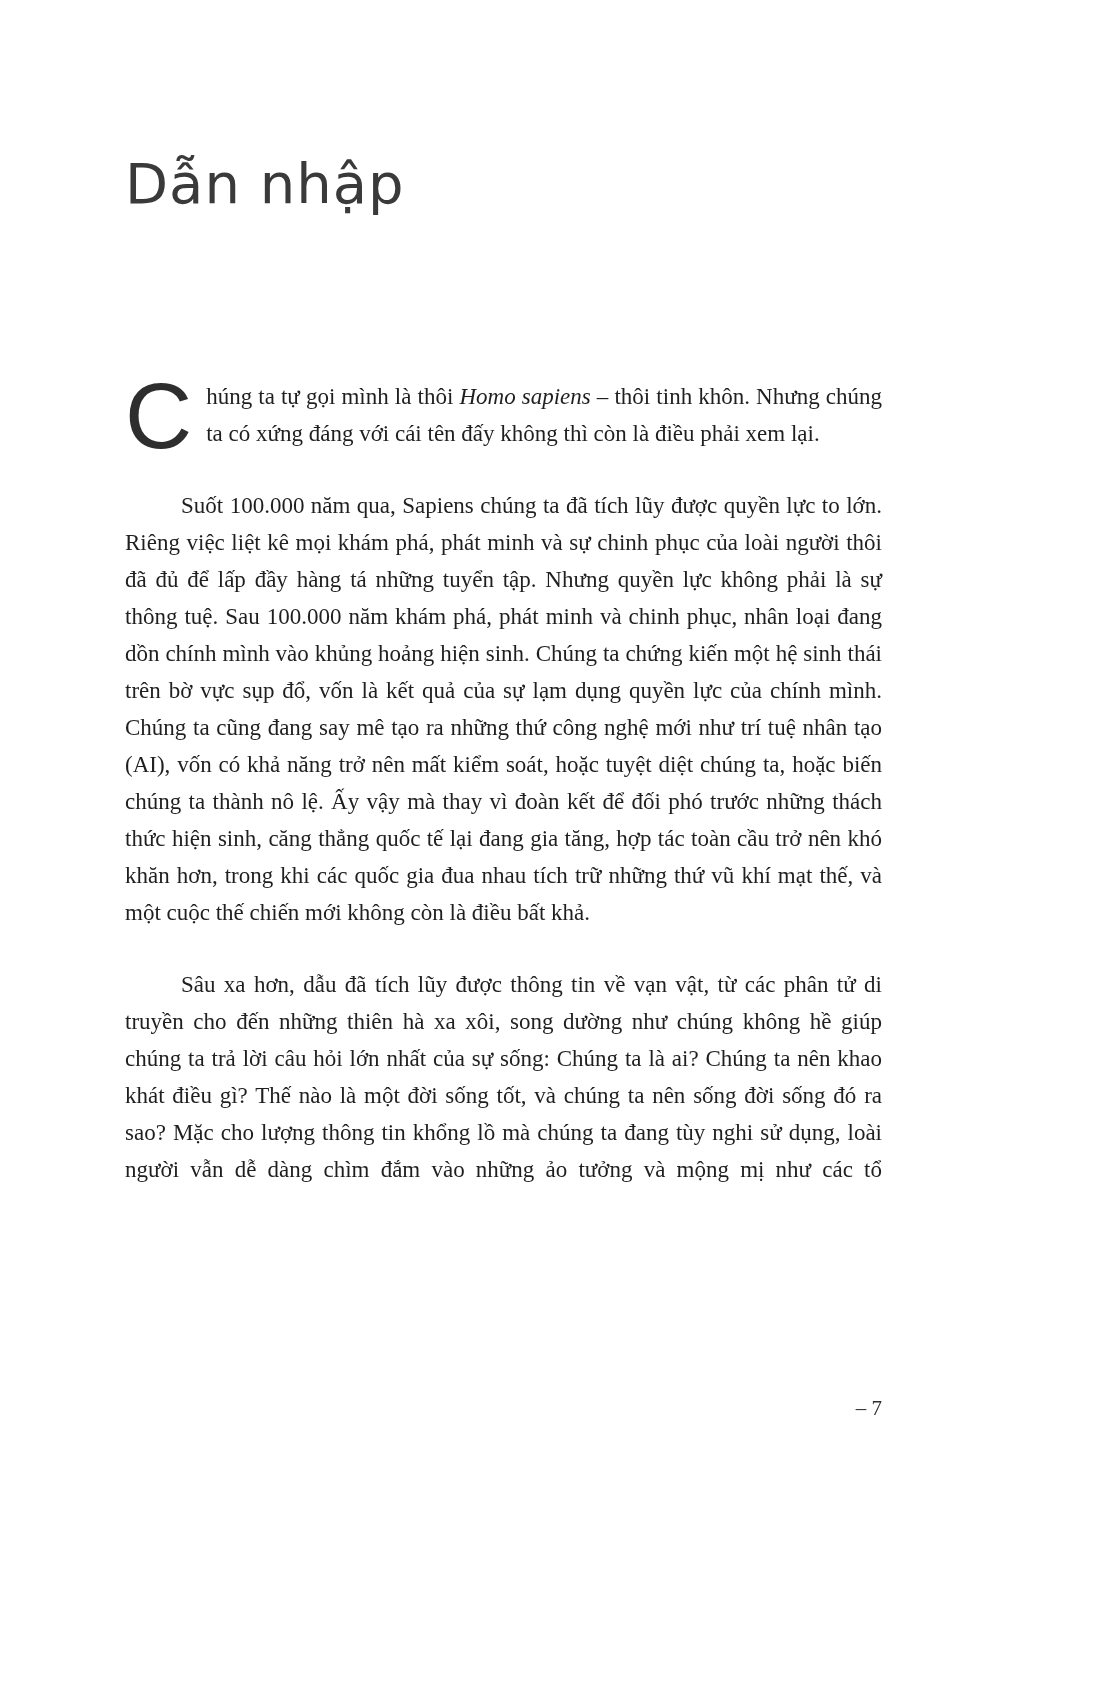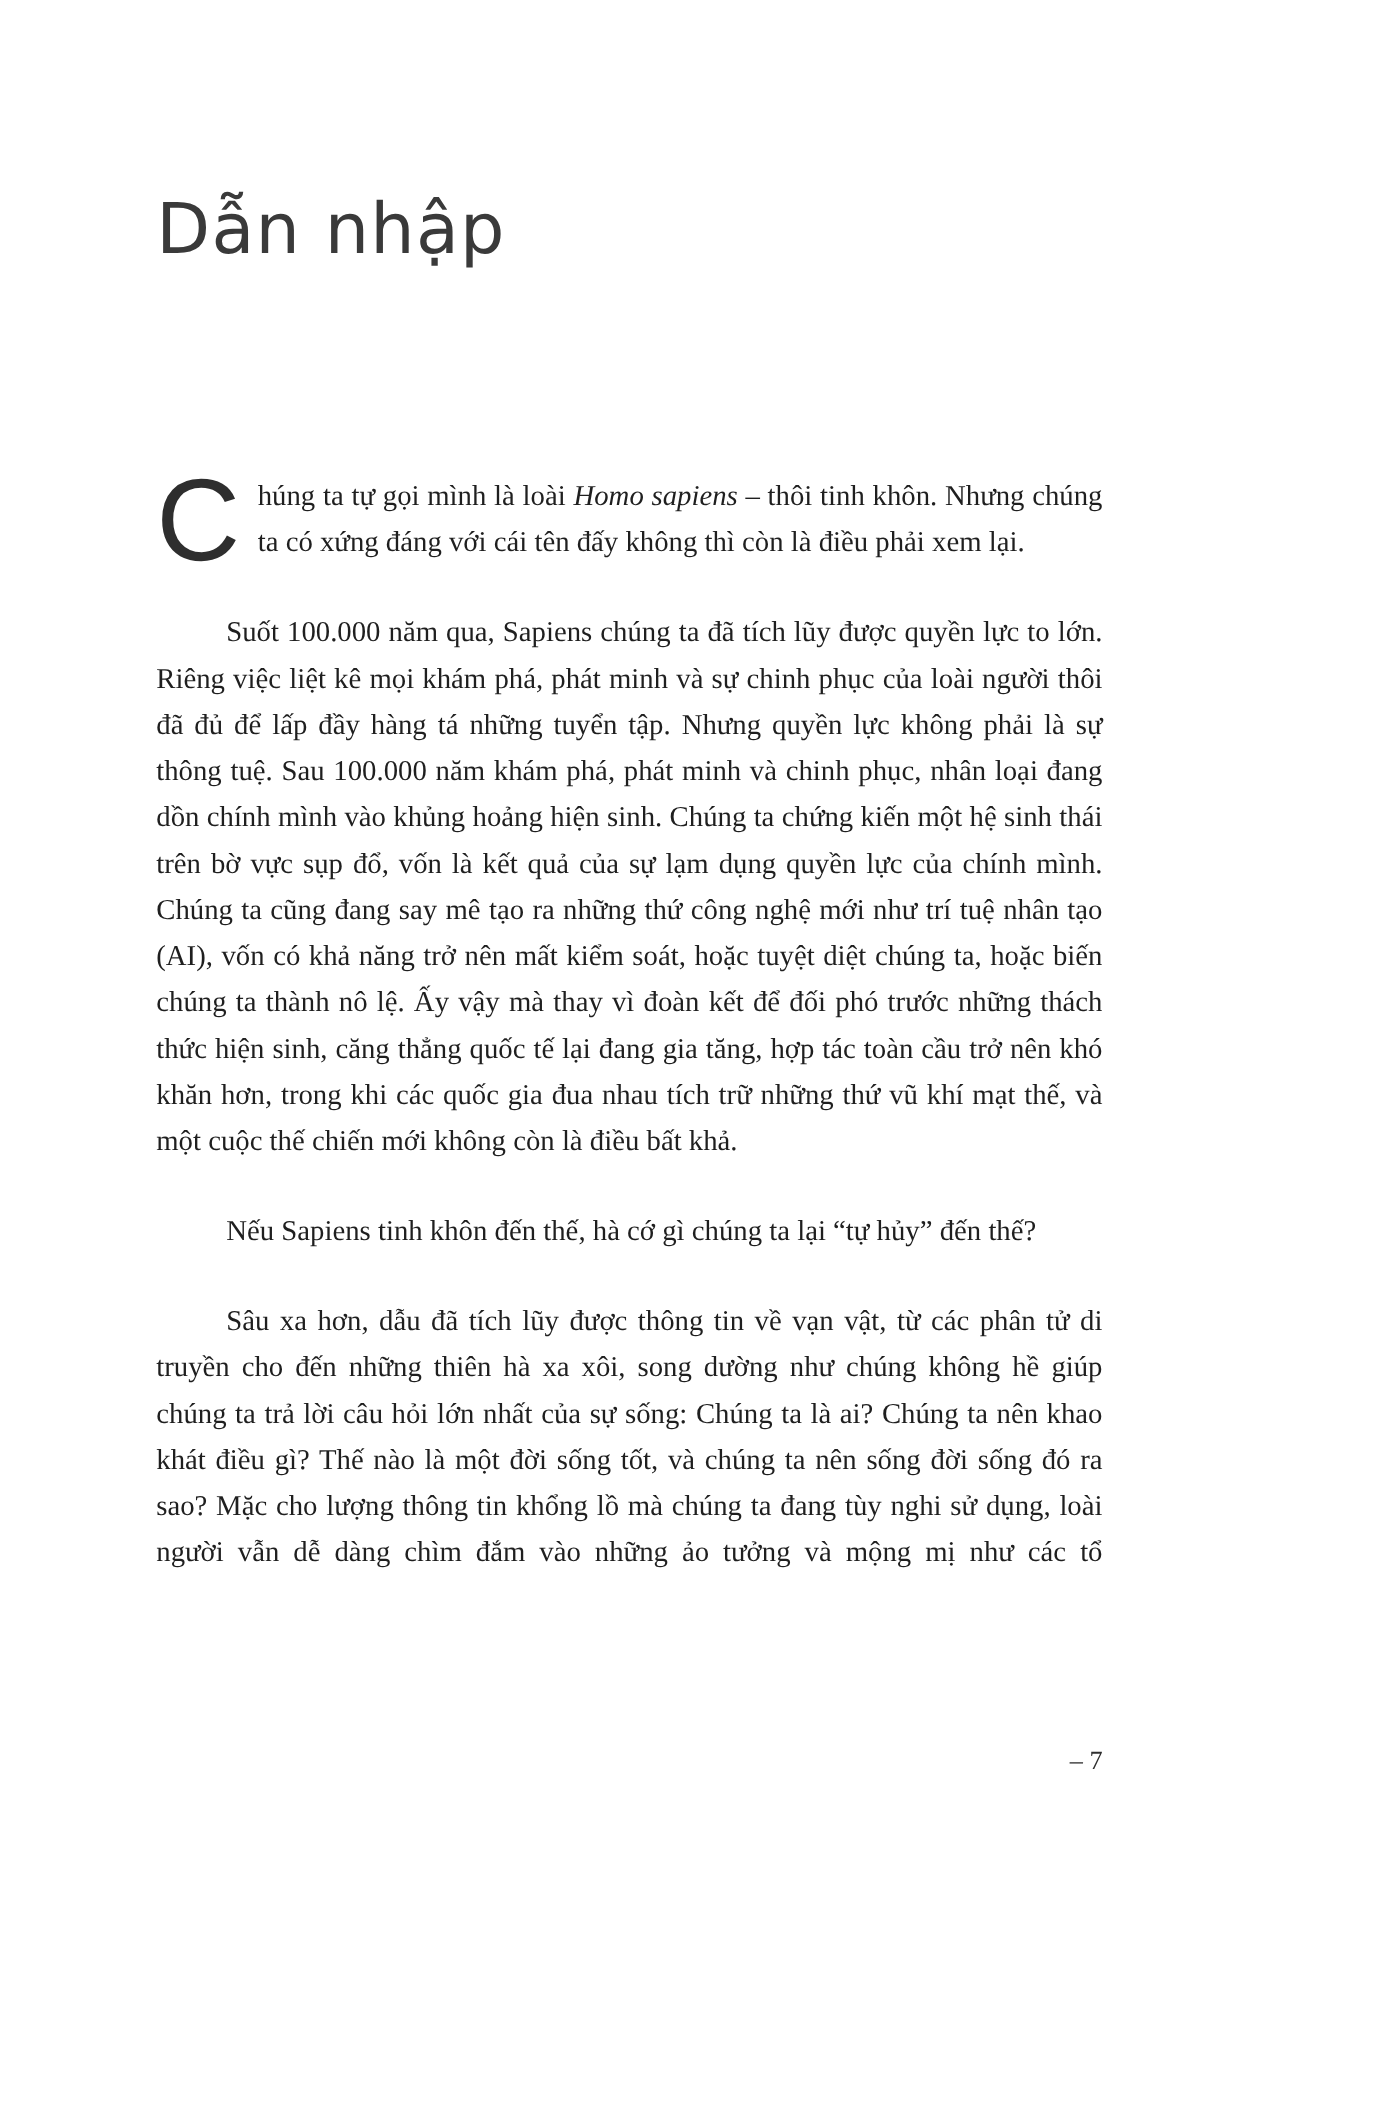--- a/index.html
+++ b/index.html
@@ -73,25 +73,24 @@
 </head>
 <body>
 
 <div class="page">
   <div class="content">
 
     <h1 class="chapter-title">Dẫn nhập</h1>
 
     <div class="body-text">
 
-      <p class="para opening"><span class="dropcap">C</span><span>húng ta tự gọi mình là loài </span><em class="species">Homo sapiens</em><span> – thôi tinh khôn. Nhưng chúng ta có xứng đáng với cái tên đấy không thì còn là điều phải xem lại.</span></p>
+      <p class="para opening"><span class="dropcap">C</span><span>húng ta tự gọi mình là thôi </span><em class="species">Homo sapiens</em><span> – thôi tinh khôn. Nhưng chúng ta có xứng đáng với cái tên đấy không thì còn là điều phải xem lại.</span></p>
 
       <p class="para indent">Suốt 100.000 năm qua, Sapiens chúng ta đã tích lũy được quyền lực to lớn. Riêng việc liệt kê mọi khám phá, phát minh và sự chinh phục của loài người thôi đã đủ để lấp đầy hàng tá những tuyển tập. Nhưng quyền lực không phải là sự thông tuệ. Sau 100.000 năm khám phá, phát minh và chinh phục, nhân loại đang dồn chính mình vào khủng hoảng hiện sinh. Chúng ta chứng kiến một hệ sinh thái trên bờ vực sụp đổ, vốn là kết quả của sự lạm dụng quyền lực của chính mình. Chúng ta cũng đang say mê tạo ra những thứ công nghệ mới như trí tuệ nhân tạo (AI), vốn có khả năng trở nên mất kiểm soát, hoặc tuyệt diệt chúng ta, hoặc biến chúng ta thành nô lệ. Ấy vậy mà thay vì đoàn kết để đối phó trước những thách thức hiện sinh, căng thẳng quốc tế lại đang gia tăng, hợp tác toàn cầu trở nên khó khăn hơn, trong khi các quốc gia đua nhau tích trữ những thứ vũ khí mạt thế, và một cuộc thế chiến mới không còn là điều bất khả.</p>
 
-      <p class="para indent">Nếu Sapiens tinh khôn đến thế, hà cớ gì chúng ta lại “tự hủy” đến thế?</p>
 
       <p class="para indent last">Sâu xa hơn, dẫu đã tích lũy được thông tin về vạn vật, từ các phân tử di truyền cho đến những thiên hà xa xôi, song dường như chúng không hề giúp chúng ta trả lời câu hỏi lớn nhất của sự sống: Chúng ta là ai? Chúng ta nên khao khát điều gì? Thế nào là một đời sống tốt, và chúng ta nên sống đời sống đó ra sao? Mặc cho lượng thông tin khổng lồ mà chúng ta đang tùy nghi sử dụng, loài người vẫn dễ dàng chìm đắm vào những ảo tưởng và mộng mị như các tổ</p>
 
     </div>
 
     <div class="page-number">– 7</div>
 
   </div>
 </div>
 

